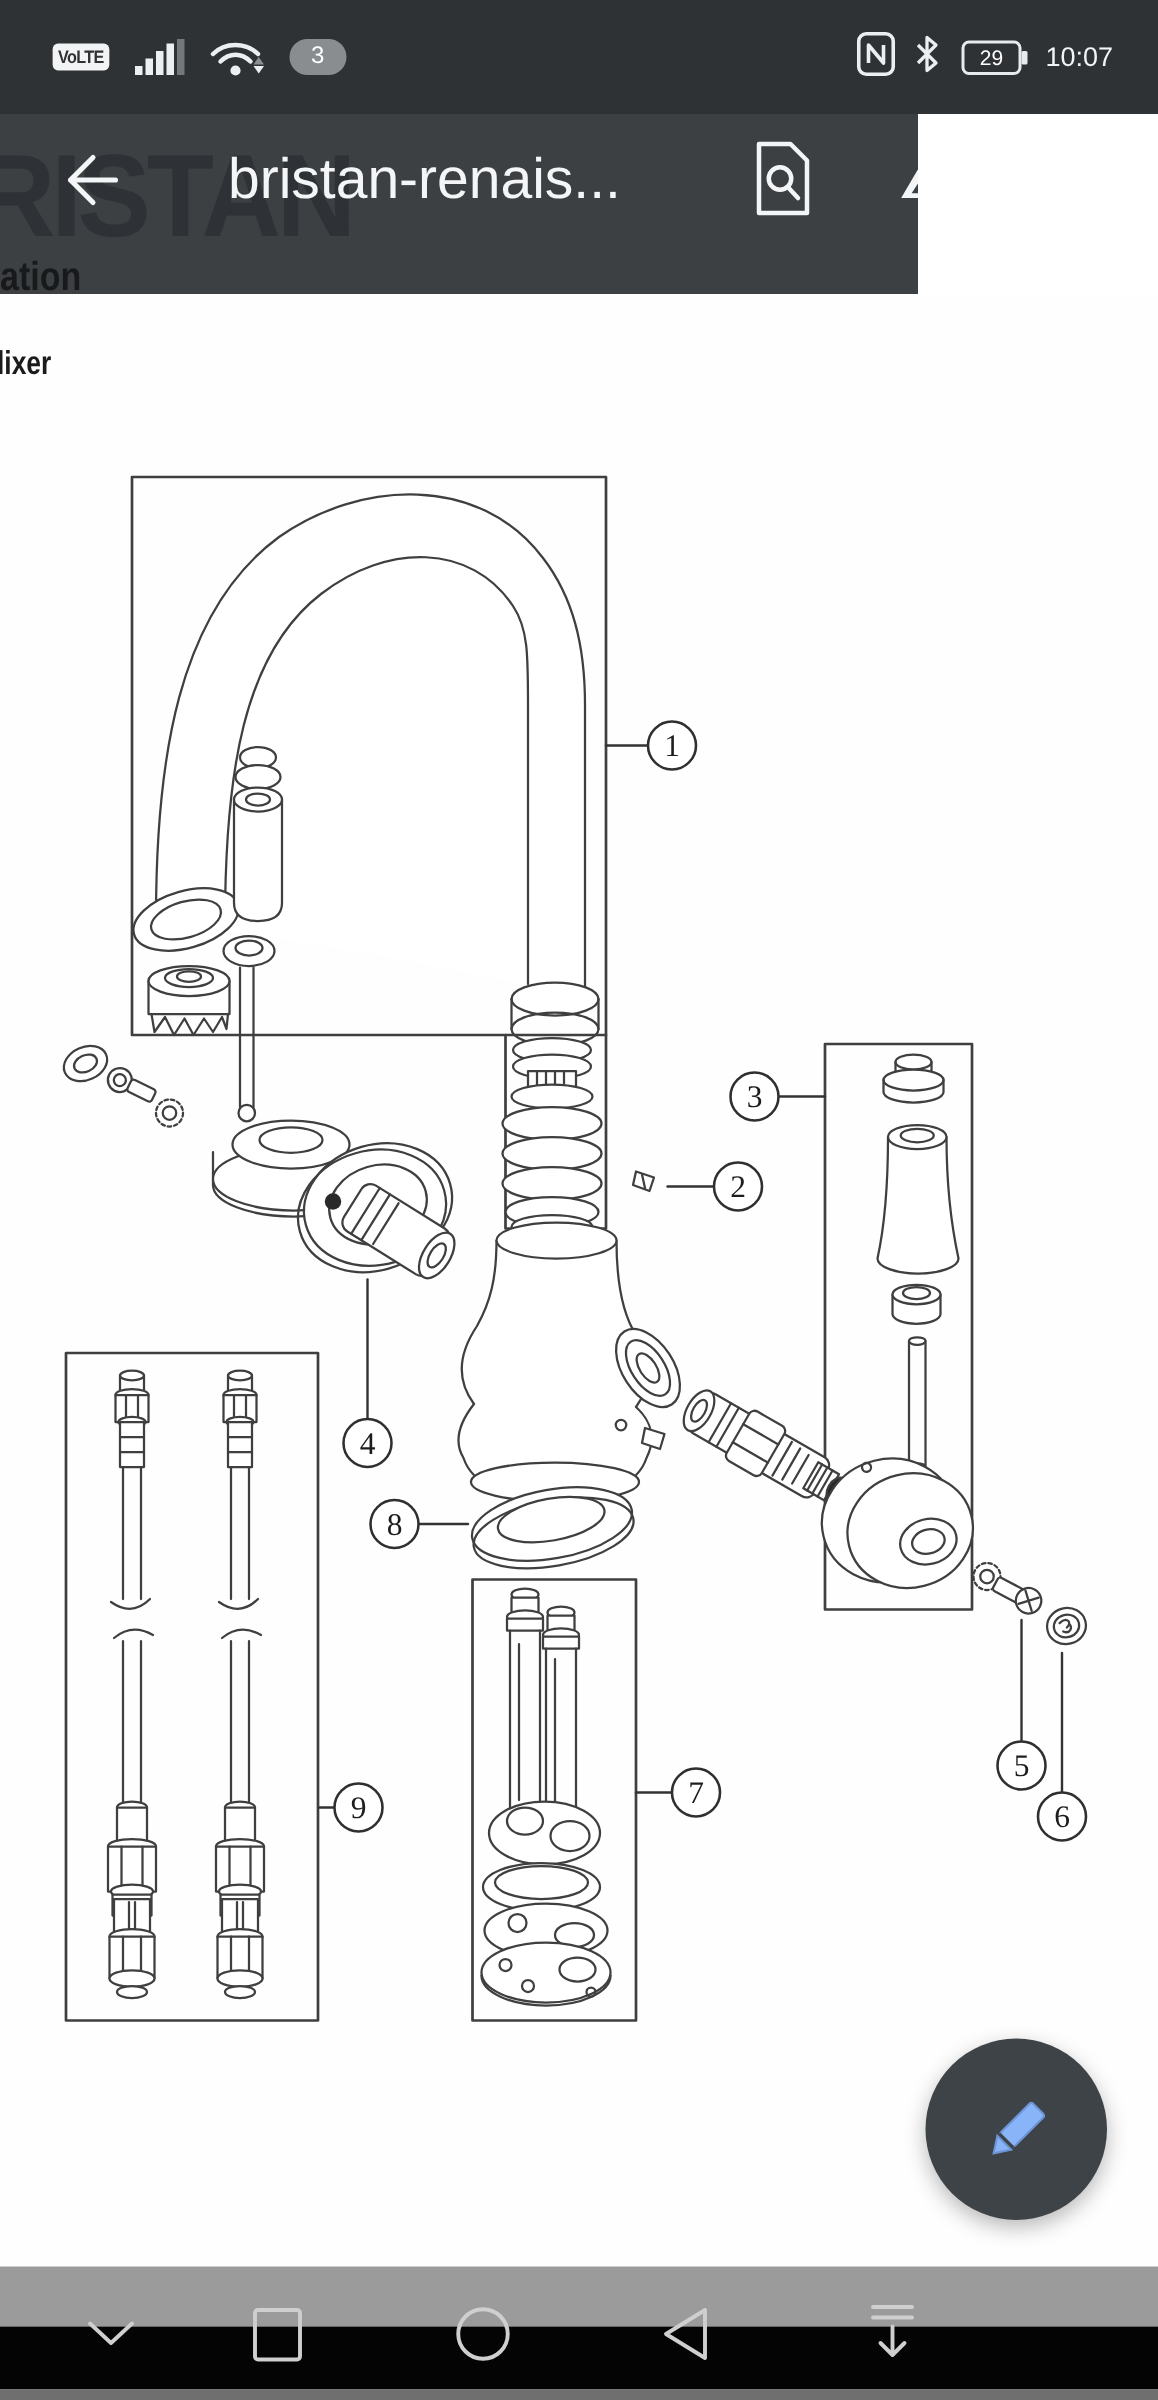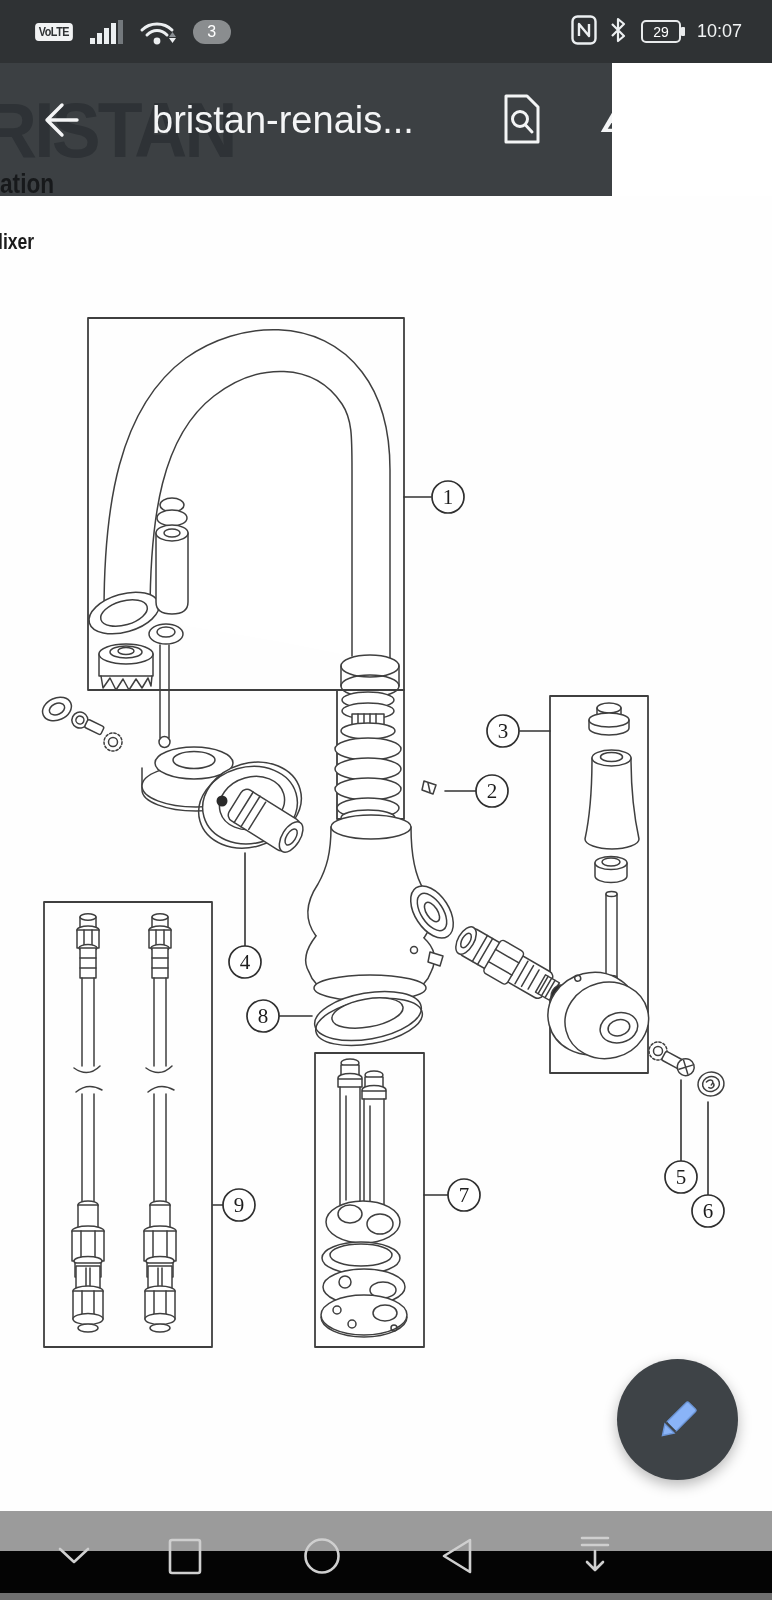--- a/index.html
+++ b/index.html
@@ -1,21 +1,21 @@
 <!DOCTYPE html>
 <html><head>
 <meta charset="utf-8">
 <style>
   html,body{margin:0;padding:0;background:#e5e5e5;}
   *{box-sizing:border-box;}
   .screen{position:relative;width:772px;height:1600px;margin:0 auto;background:#fff;overflow:hidden;
           font-family:"Liberation Sans",sans-serif;}
 
   
-  .status-bar{position:absolute;left:0;top:0;width:772px;height:63px;background:#2f3234;z-index:60;
+  .status-bar{position:absolute;left:0;top:0;width:772px;height:76px;background:#2f3234;z-index:60;
               display:flex;align-items:center;color:#eceff1;}
   .volte{margin-left:33px;background:#f2f3f4;color:#2f3234;font-weight:bold;font-size:12px;
          padding:2px 4px;border-radius:4px;transform:scaleX(.9);letter-spacing:-.5px;}
   .sig,.wifi{margin-left:14px;display:inline-flex;align-items:flex-end;}
   .notif-pill{margin-left:12px;background:#8a8d8f;color:#fff;border-radius:13px;min-width:38px;height:24px;
               display:inline-flex;align-items:center;justify-content:center;font-size:16px;}
   .sb-right{margin-left:auto;display:inline-flex;align-items:center;margin-right:30px;}
   .battery{display:inline-flex;align-items:center;justify-content:center;width:40px;height:23px;
            border:2px solid #e8eaeb;border-radius:5px;font-size:14px;color:#fff;position:relative;margin:0 4px;}
   .battery:after{content:"";position:absolute;right:-6px;top:5px;width:4px;height:9px;background:#e8eaeb;border-radius:1px;}

